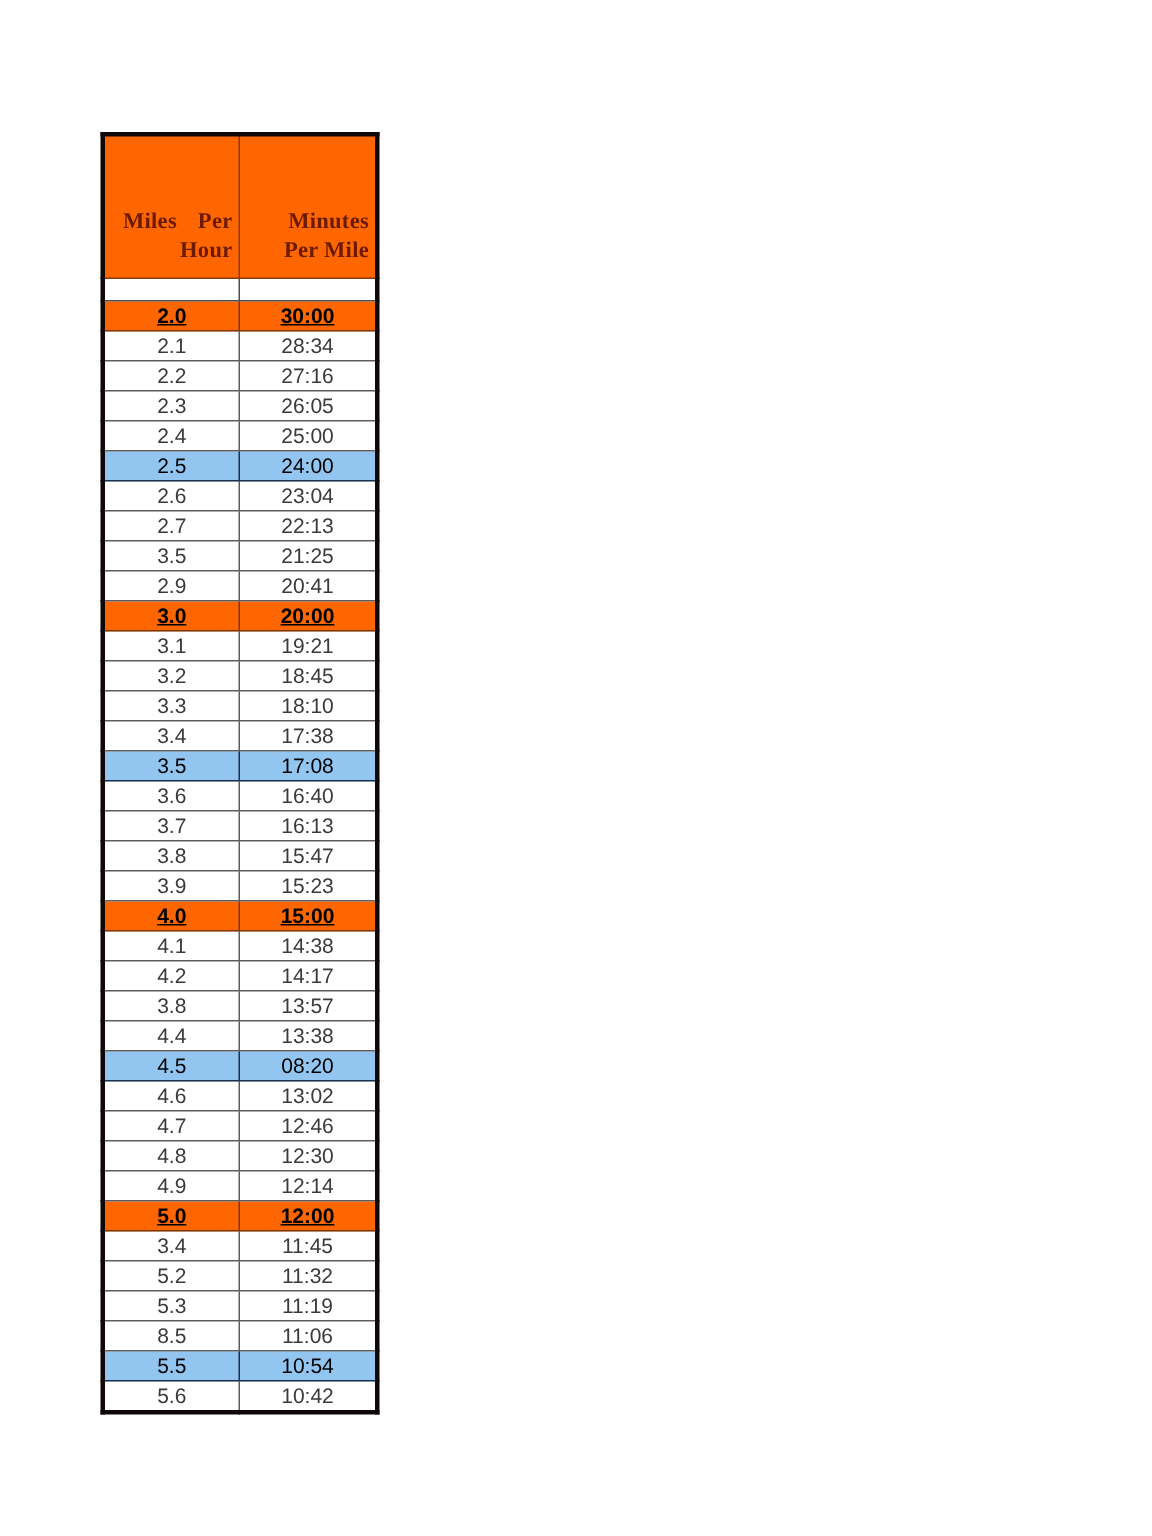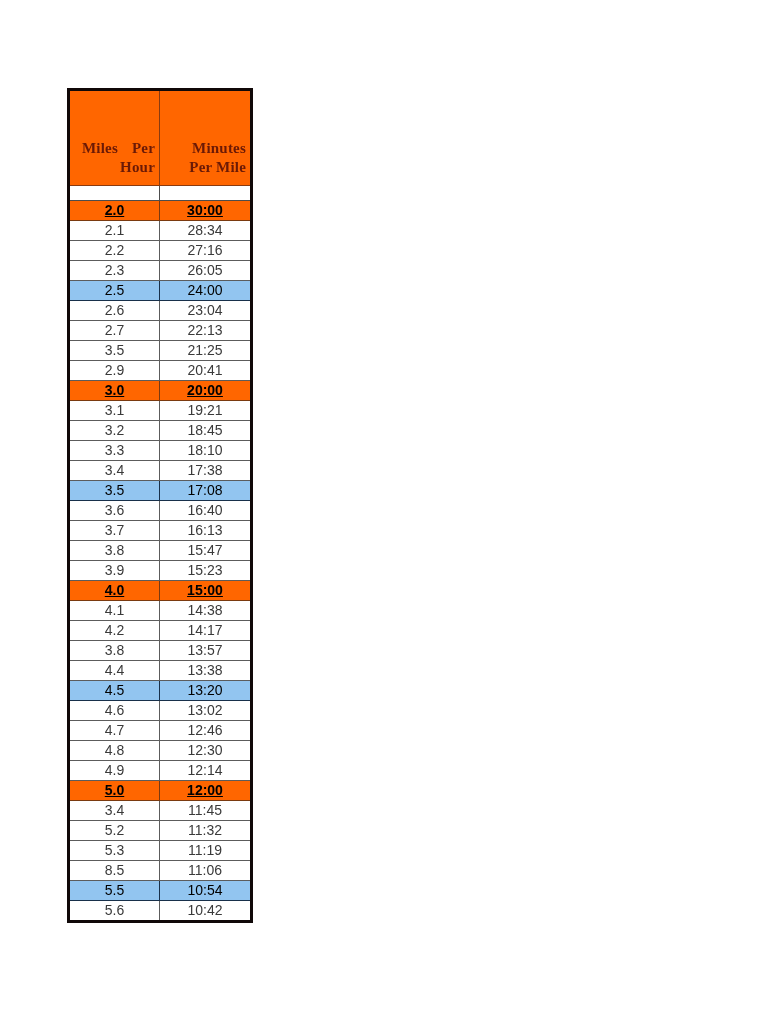--- a/index.html
+++ b/index.html
@@ -125,20 +125,24 @@
           <td class="cell">28:34</td>
         </tr>
         <tr>
           <td class="cell">2.2</td>
           <td class="cell">27:16</td>
         </tr>
         <tr>
           <td class="cell">2.3</td>
           <td class="cell">26:05</td>
         </tr>
+        <tr>
+          <td class="cell">2.4</td>
+          <td class="cell">25:00</td>
+        </tr>
         <tr class="hl-blue">
           <td class="cell">2.5</td>
           <td class="cell">24:00</td>
         </tr>
         <tr>
           <td class="cell">2.6</td>
           <td class="cell">23:04</td>
         </tr>
         <tr>
           <td class="cell">2.7</td>
@@ -207,21 +211,21 @@
         <tr>
           <td class="cell">3.8</td>
           <td class="cell">13:57</td>
         </tr>
         <tr>
           <td class="cell">4.4</td>
           <td class="cell">13:38</td>
         </tr>
         <tr class="hl-blue">
           <td class="cell">4.5</td>
-          <td class="cell">13:20</td>
+          <td class="cell">08:20</td>
         </tr>
         <tr>
           <td class="cell">4.6</td>
           <td class="cell">13:02</td>
         </tr>
         <tr>
           <td class="cell">4.7</td>
           <td class="cell">12:46</td>
         </tr>
         <tr>

